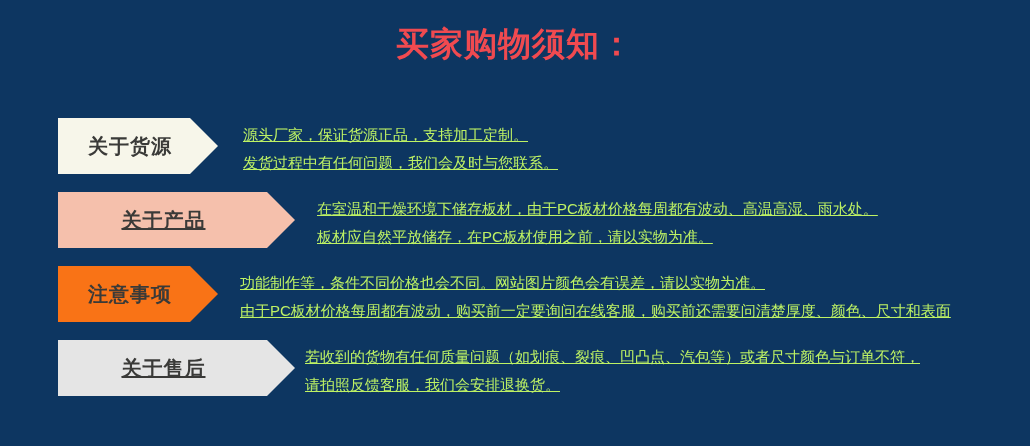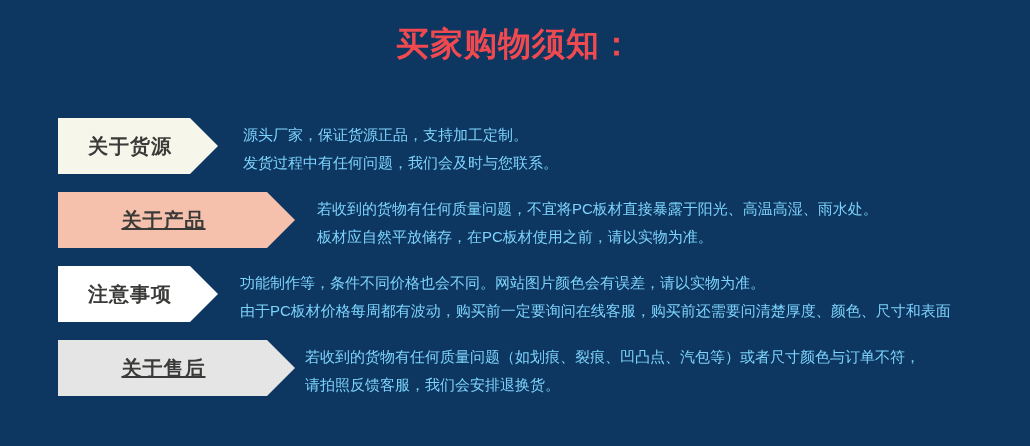--- a/index.html
+++ b/index.html
@@ -72,24 +72,25 @@
   .badge.wide {
     width: 237px;
   }
   .badge.wide .badge-label {
     padding-right: 26px;
     text-decoration: underline;
   }
   .row-text {
     position: absolute;
     top: 9px;
-    color: #7dd3fc;
+    color: #bef264;
     font-size: 15px;
     line-height: 28px;
     white-space: nowrap;
+    text-decoration: underline;
   }
   .row-text .line {
     display: block;
   }
   .row1 .row-text { left: 243px; }
   .row2 .row-text { left: 317px; }
   .row3 .row-text { left: 240px; }
   .row4 .row-text { left: 305px; }
 </style>
 </head>
@@ -109,27 +110,27 @@
         <span class="line">源头厂家，保证货源正品，支持加工定制。</span>
         <span class="line">发货过程中有任何问题，我们会及时与您联系。</span>
       </div>
     </div>
 
     <div class="row row2">
       <div class="badge wide" style="background: rgb(245, 192, 172);">
         <span class="badge-label">关于产品</span>
       </div>
       <div class="row-text">
-        <span class="line">若收到的货物有任何质量问题，不宜将PC板材直接暴露于阳光、高温高湿、雨水处。</span>
+        <span class="line">在室温和干燥环境下储存板材，由于PC板材价格每周都有波动、高温高湿、雨水处。</span>
         <span class="line">板材应自然平放储存，在PC板材使用之前，请以实物为准。</span>
       </div>
     </div>
 
     <div class="row row3">
-      <div class="badge narrow" style="background: #ffffff;">
+      <div class="badge narrow" style="background: #f97316;">
         <span class="badge-label">注意事项</span>
       </div>
       <div class="row-text">
         <span class="line">功能制作等，条件不同价格也会不同。网站图片颜色会有误差，请以实物为准。</span>
         <span class="line">由于PC板材价格每周都有波动，购买前一定要询问在线客服，购买前还需要问清楚厚度、颜色、尺寸和表面</span>
       </div>
     </div>
 
     <div class="row row4">
       <div class="badge wide" style="background: #e5e5e5;">

